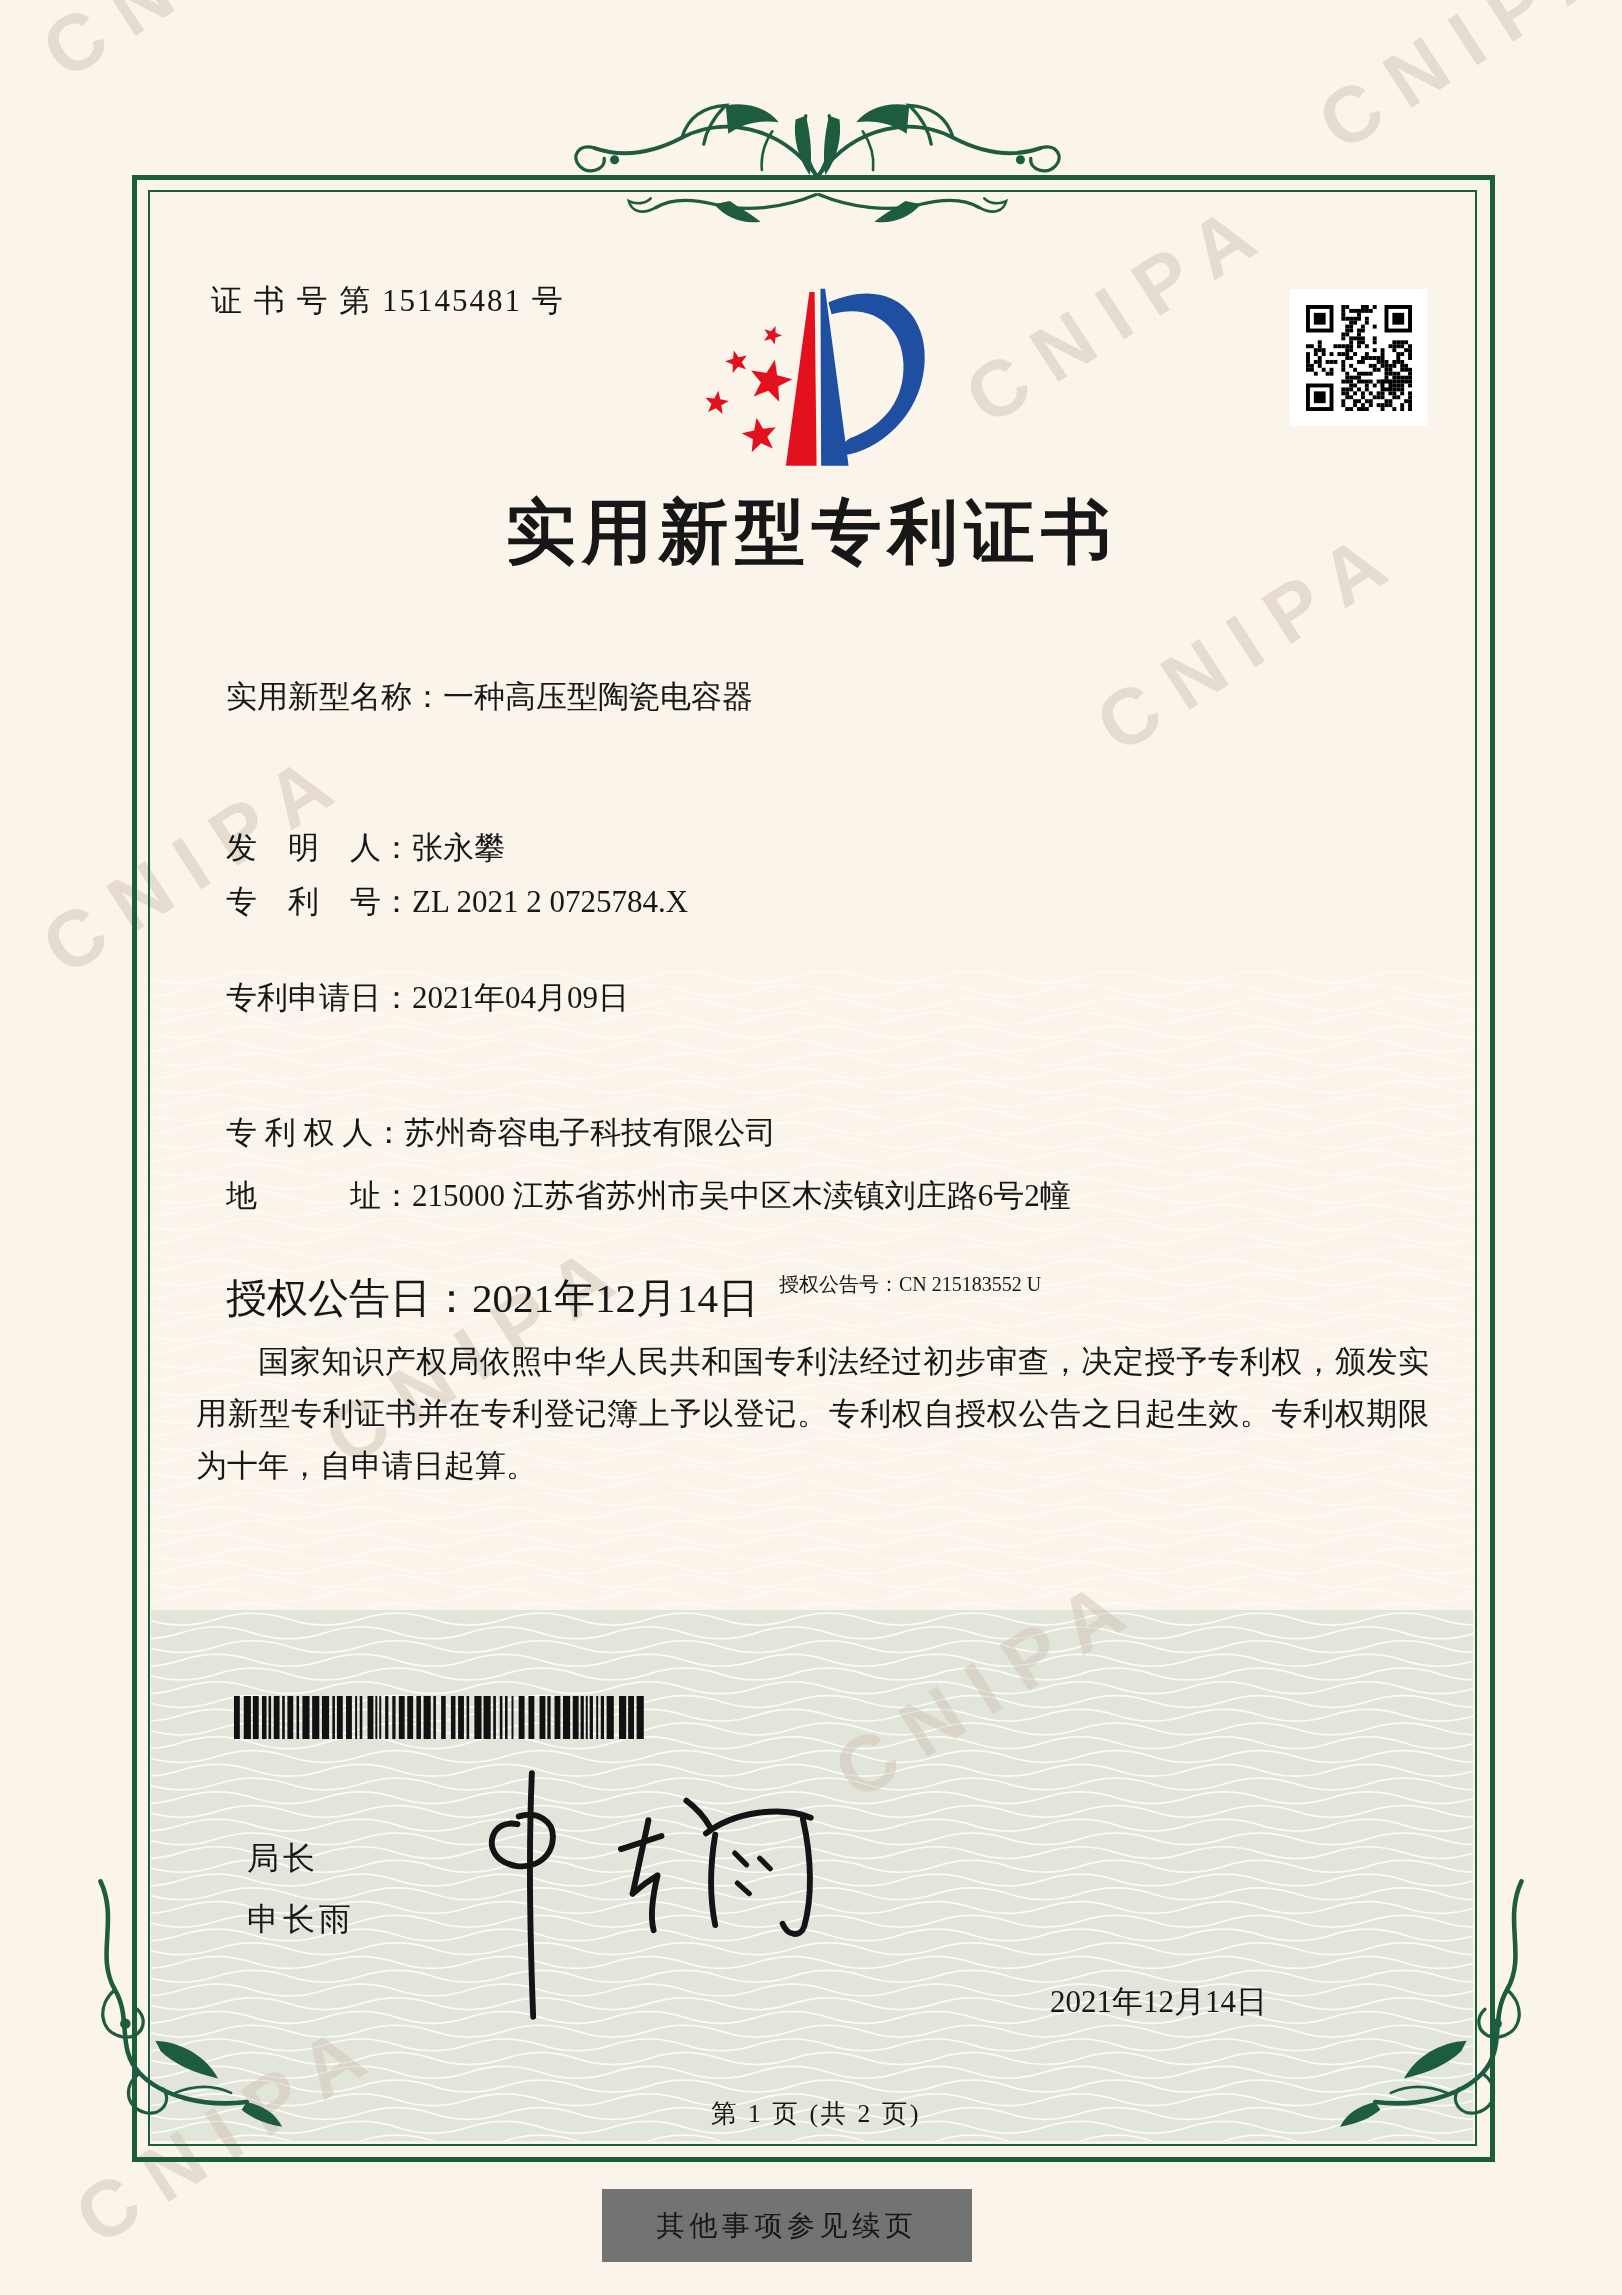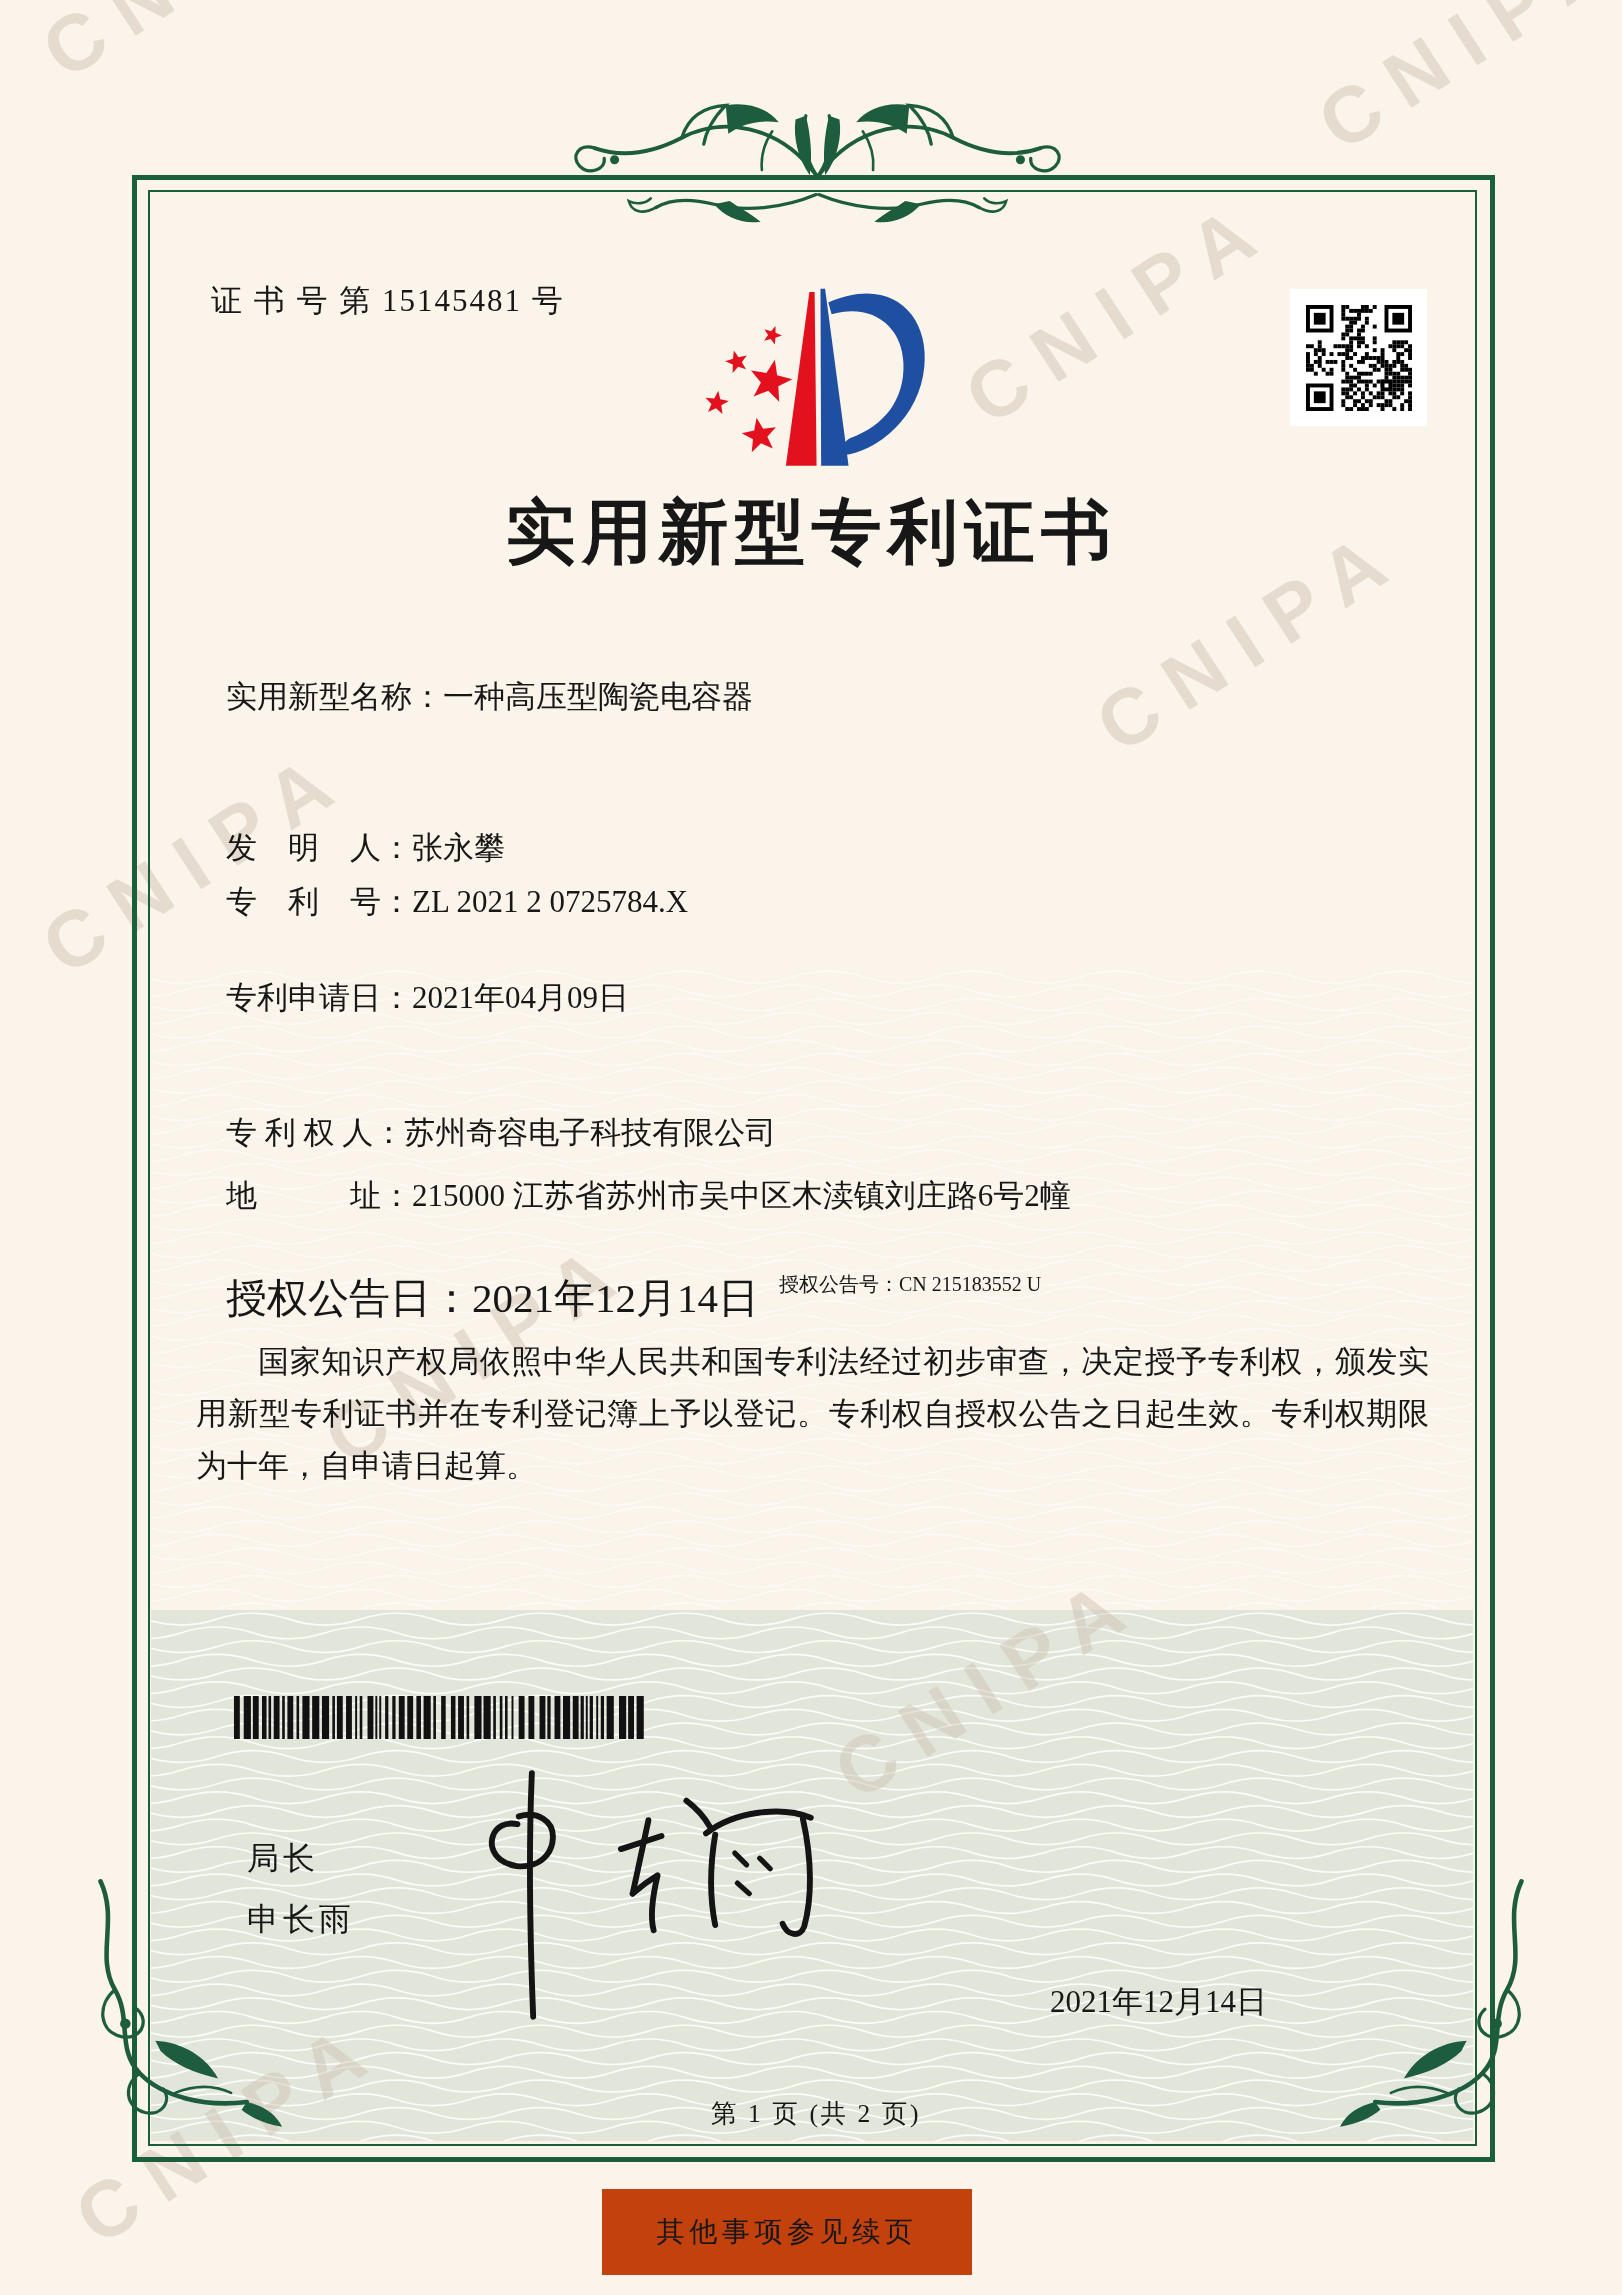--- a/index.html
+++ b/index.html
@@ -22,21 +22,21 @@
              letter-spacing:6.5px;z-index:5;}
   .field{left:226px;font-size:31px;z-index:5;white-space:nowrap;}
   .grant-left{left:226px;top:1271px;font-size:41px;z-index:5;white-space:nowrap;}
   .grant-right{left:779px;top:1271px;font-size:20px;z-index:5;white-space:nowrap;}
   .body-text{left:196px;top:1336px;width:1233px;font-size:31px;line-height:52px;
              text-align:justify;z-index:5;}
   .body-text p{margin:0;text-indent:2em;}
   .officer{left:247px;font-size:32px;letter-spacing:3.9px;z-index:5;}
   .issue-date{left:1008px;top:1981px;width:301px;text-align:center;font-size:31px;z-index:5;}
   .page-ind{left:0;right:0;top:2096px;text-align:center;font-size:25.5px;letter-spacing:2.6px;z-index:5;padding-left:9px;}
-  .note-band{left:602px;top:2189px;width:370px;height:86px;background:#c2410c;z-index:5;
+  .note-band{left:602px;top:2189px;width:370px;height:73px;background:#737373;z-index:5;
              display:flex;align-items:center;justify-content:center;}
   .note-band span{font-size:28px;letter-spacing:4.6px;}
   .qr-box{left:1290px;top:289px;width:137px;height:137px;background:#ffffff;z-index:5;}
   .z3{z-index:3;} .z4{z-index:4;} .z5{z-index:5;}
 </style>
 </head>
 <body>
 
 <div class="abs wave-mid">
   <svg id="waves-mid" width="1322" height="641" xmlns="http://www.w3.org/2000/svg" viewBox="0 0 2020 980">

